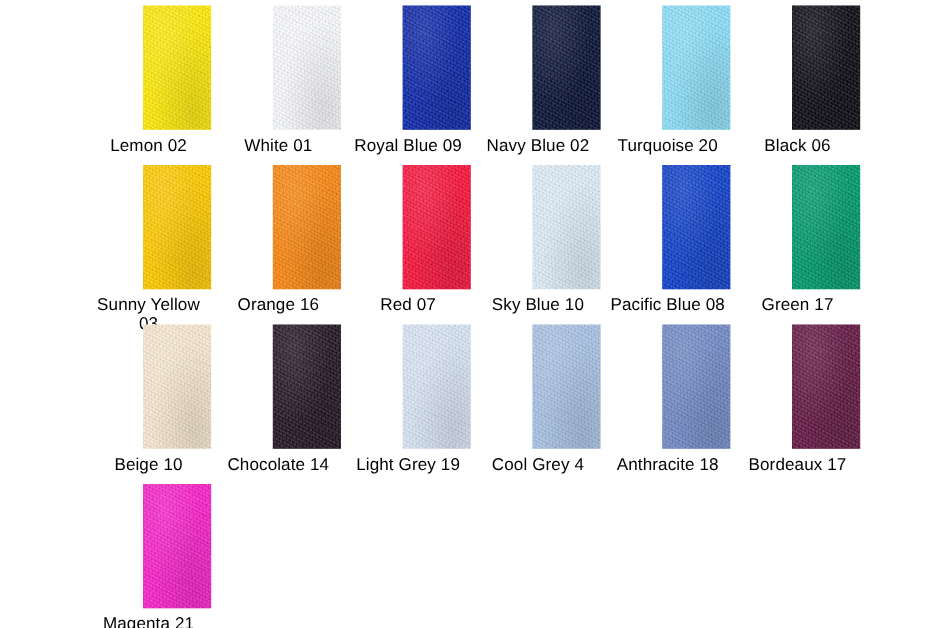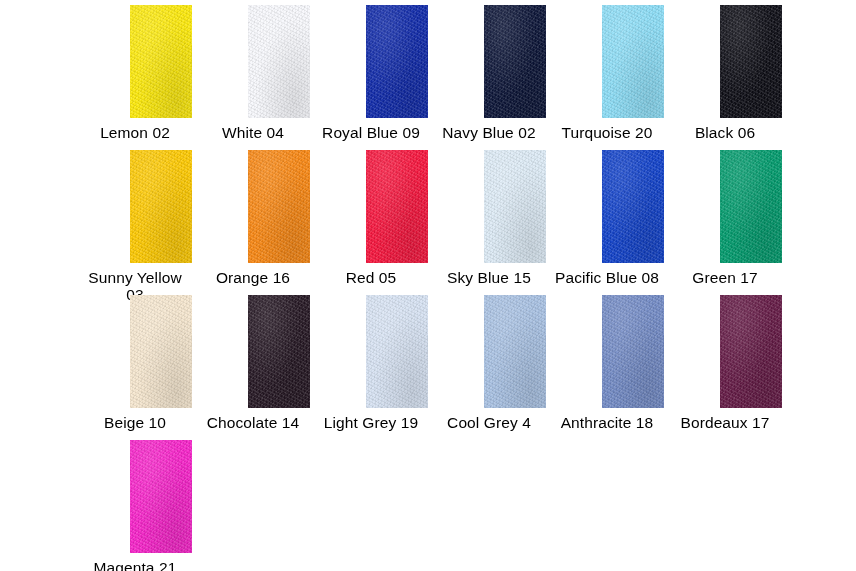--- a/index.html
+++ b/index.html
@@ -107,21 +107,21 @@
 <body>
 
 <div id="swatch-chart">
   <div class="swatch-grid">
       <div class="swatch-cell">
         <div class="swatch-chip" style="background-color: rgb(251, 232, 10);"></div>
         <div class="swatch-label">Lemon 02</div>
       </div>
       <div class="swatch-cell">
         <div class="swatch-chip" style="background-color: rgb(247, 248, 252);"></div>
-        <div class="swatch-label">White 04</div>
+        <div class="swatch-label">White 01</div>
       </div>
       <div class="swatch-cell">
         <div class="swatch-chip" style="background-color: rgb(14, 40, 168);"></div>
         <div class="swatch-label">Royal Blue 09</div>
       </div>
       <div class="swatch-cell">
         <div class="swatch-chip" style="background-color: rgb(10, 19, 54);"></div>
         <div class="swatch-label">Navy Blue 02</div>
       </div>
       <div class="swatch-cell">
@@ -135,25 +135,25 @@
       <div class="swatch-cell">
         <div class="swatch-chip" style="background-color: rgb(252, 200, 0);"></div>
         <div class="swatch-label">Sunny Yellow 03</div>
       </div>
       <div class="swatch-cell">
         <div class="swatch-chip" style="background-color: rgb(247, 134, 18);"></div>
         <div class="swatch-label">Orange 16</div>
       </div>
       <div class="swatch-cell">
         <div class="swatch-chip" style="background-color: rgb(245, 20, 60);"></div>
-        <div class="swatch-label">Red 05</div>
+        <div class="swatch-label">Red 07</div>
       </div>
       <div class="swatch-cell">
         <div class="swatch-chip" style="background-color: rgb(220, 234, 245);"></div>
-        <div class="swatch-label">Sky Blue 15</div>
+        <div class="swatch-label">Sky Blue 10</div>
       </div>
       <div class="swatch-cell">
         <div class="swatch-chip" style="background-color: rgb(16, 64, 200);"></div>
         <div class="swatch-label">Pacific Blue 08</div>
       </div>
       <div class="swatch-cell">
         <div class="swatch-chip" style="background-color: rgb(0, 153, 107);"></div>
         <div class="swatch-label">Green 17</div>
       </div>
       <div class="swatch-cell">

